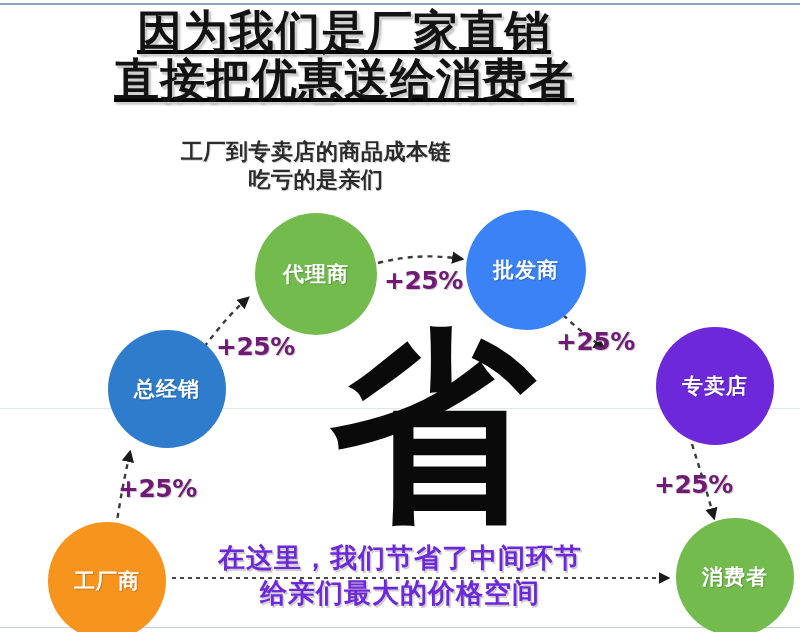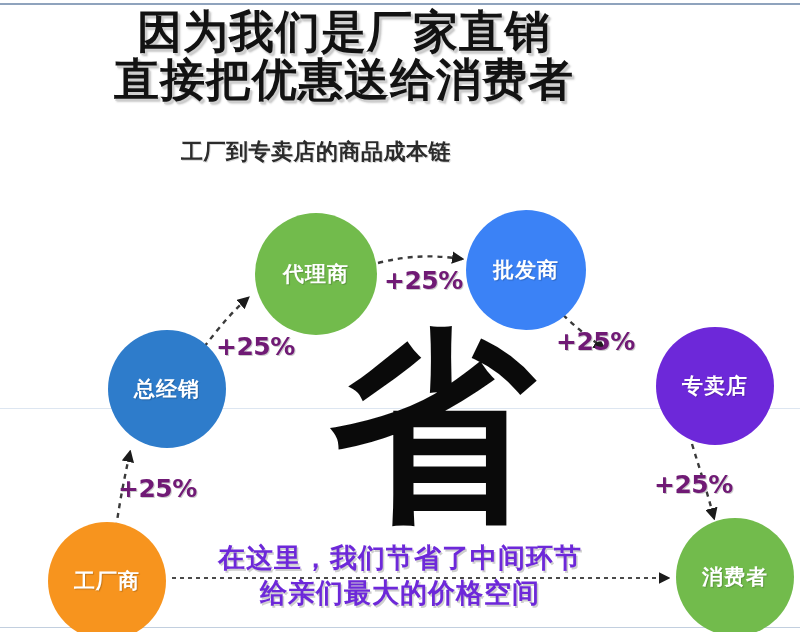--- a/index.html
+++ b/index.html
@@ -22,20 +22,21 @@
     background: #b8c4d4;
   }
   .guide.top    { top: 3px;   background: #8fa3bd; height: 2px; }
   .guide.mid    { top: 408px; background: #dde6f1; }
   .guide.bottom { top: 627px; background: #c2cfdf; }
 
   
   .title-block {
     position: absolute; left: 0; top: 8px; width: 688px;
     text-align: center;
+    text-decoration: underline;
   }
   .title-line {
     font-size: 45px;
     font-weight: 700;
     line-height: 1.06;
     color: #121212;
     letter-spacing: 1px;
     text-shadow: 1.5px 1.5px 0 #cfcfcf, 2.5px 2.5px 2px rgba(120,120,120,.45);
     white-space: nowrap;
   }
@@ -130,20 +131,21 @@
   <div class="guide mid"></div>
   <div class="guide bottom"></div>
 
   <div class="title-block">
     <div class="title-line">因为我们是厂家直销</div>
     <div class="title-line">直接把优惠送给消费者</div>
   </div>
 
   <div class="sub-block">
     <div class="sub-line">工厂到专卖店的商品成本链</div>
+    <div class="sub-line">吃亏的是亲们</div>
   </div>
 
   <div class="big-glyph">省</div>
 
   <svg id="arrows" viewBox="0 0 800 632">
     <defs>
       <marker id="ah" viewBox="0 0 10 10" refX="8" refY="5" markerWidth="5.2" markerHeight="5.2" orient="auto-start-reverse">
         <path d="M 0 0 L 10 5 L 0 10 z" fill="#1b1b1b"></path>
       </marker>
     </defs>

